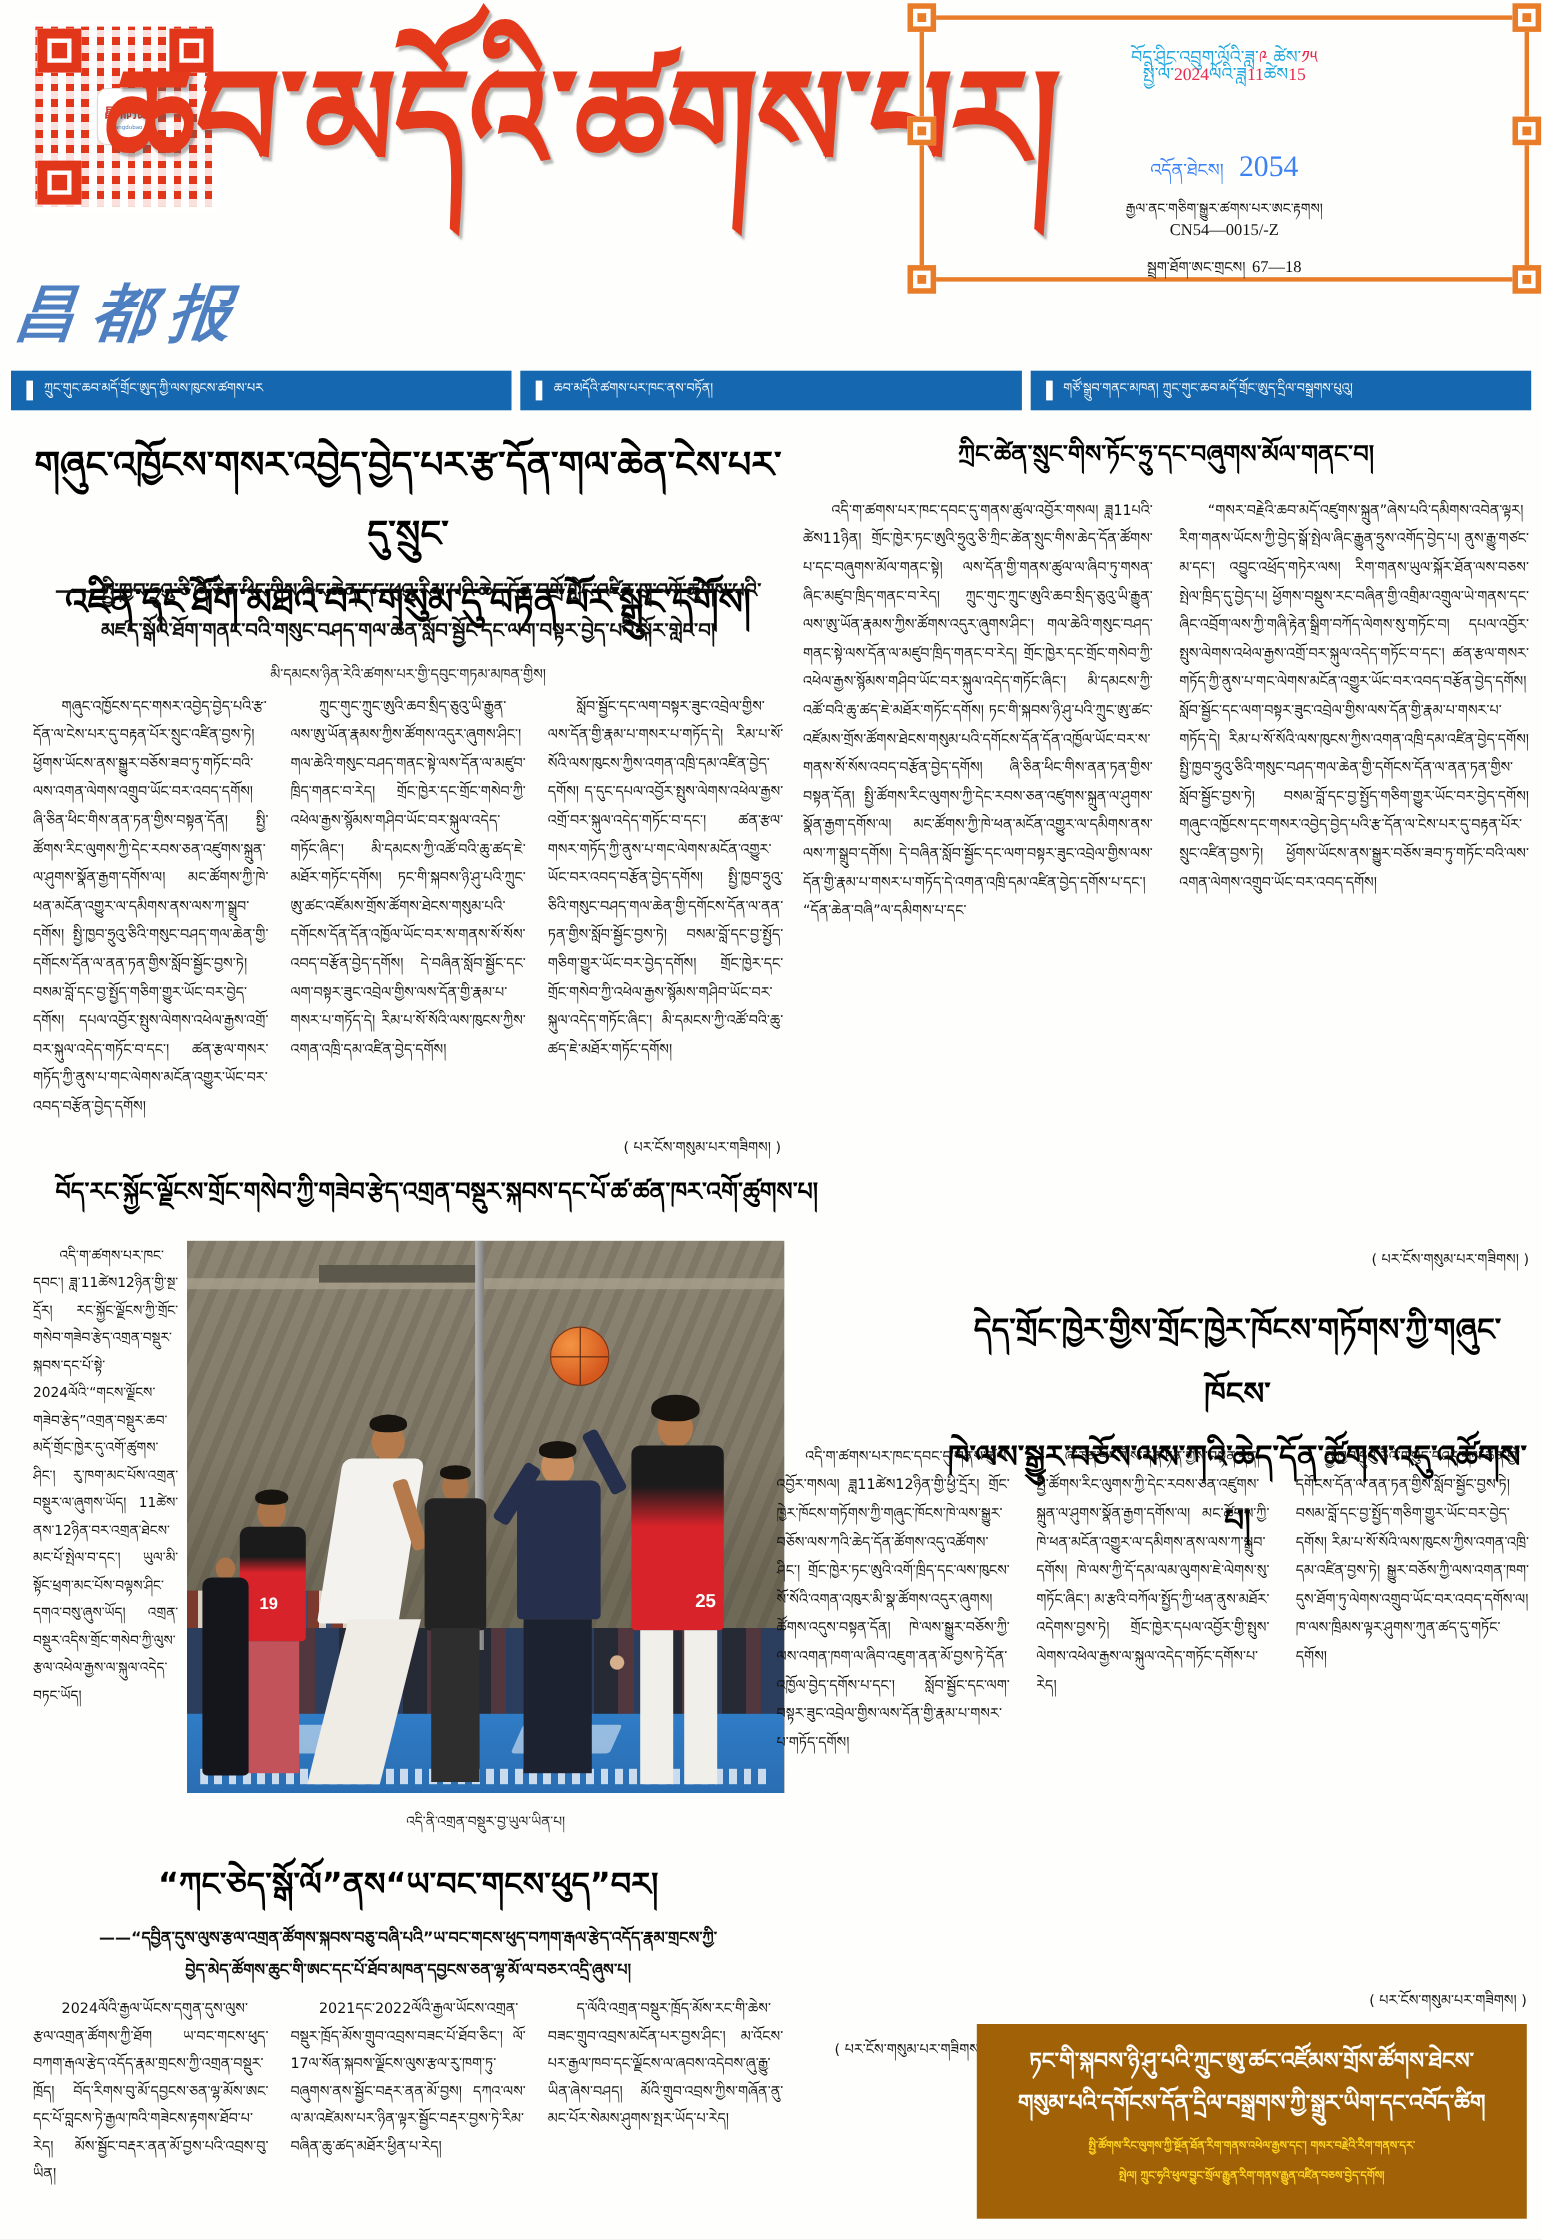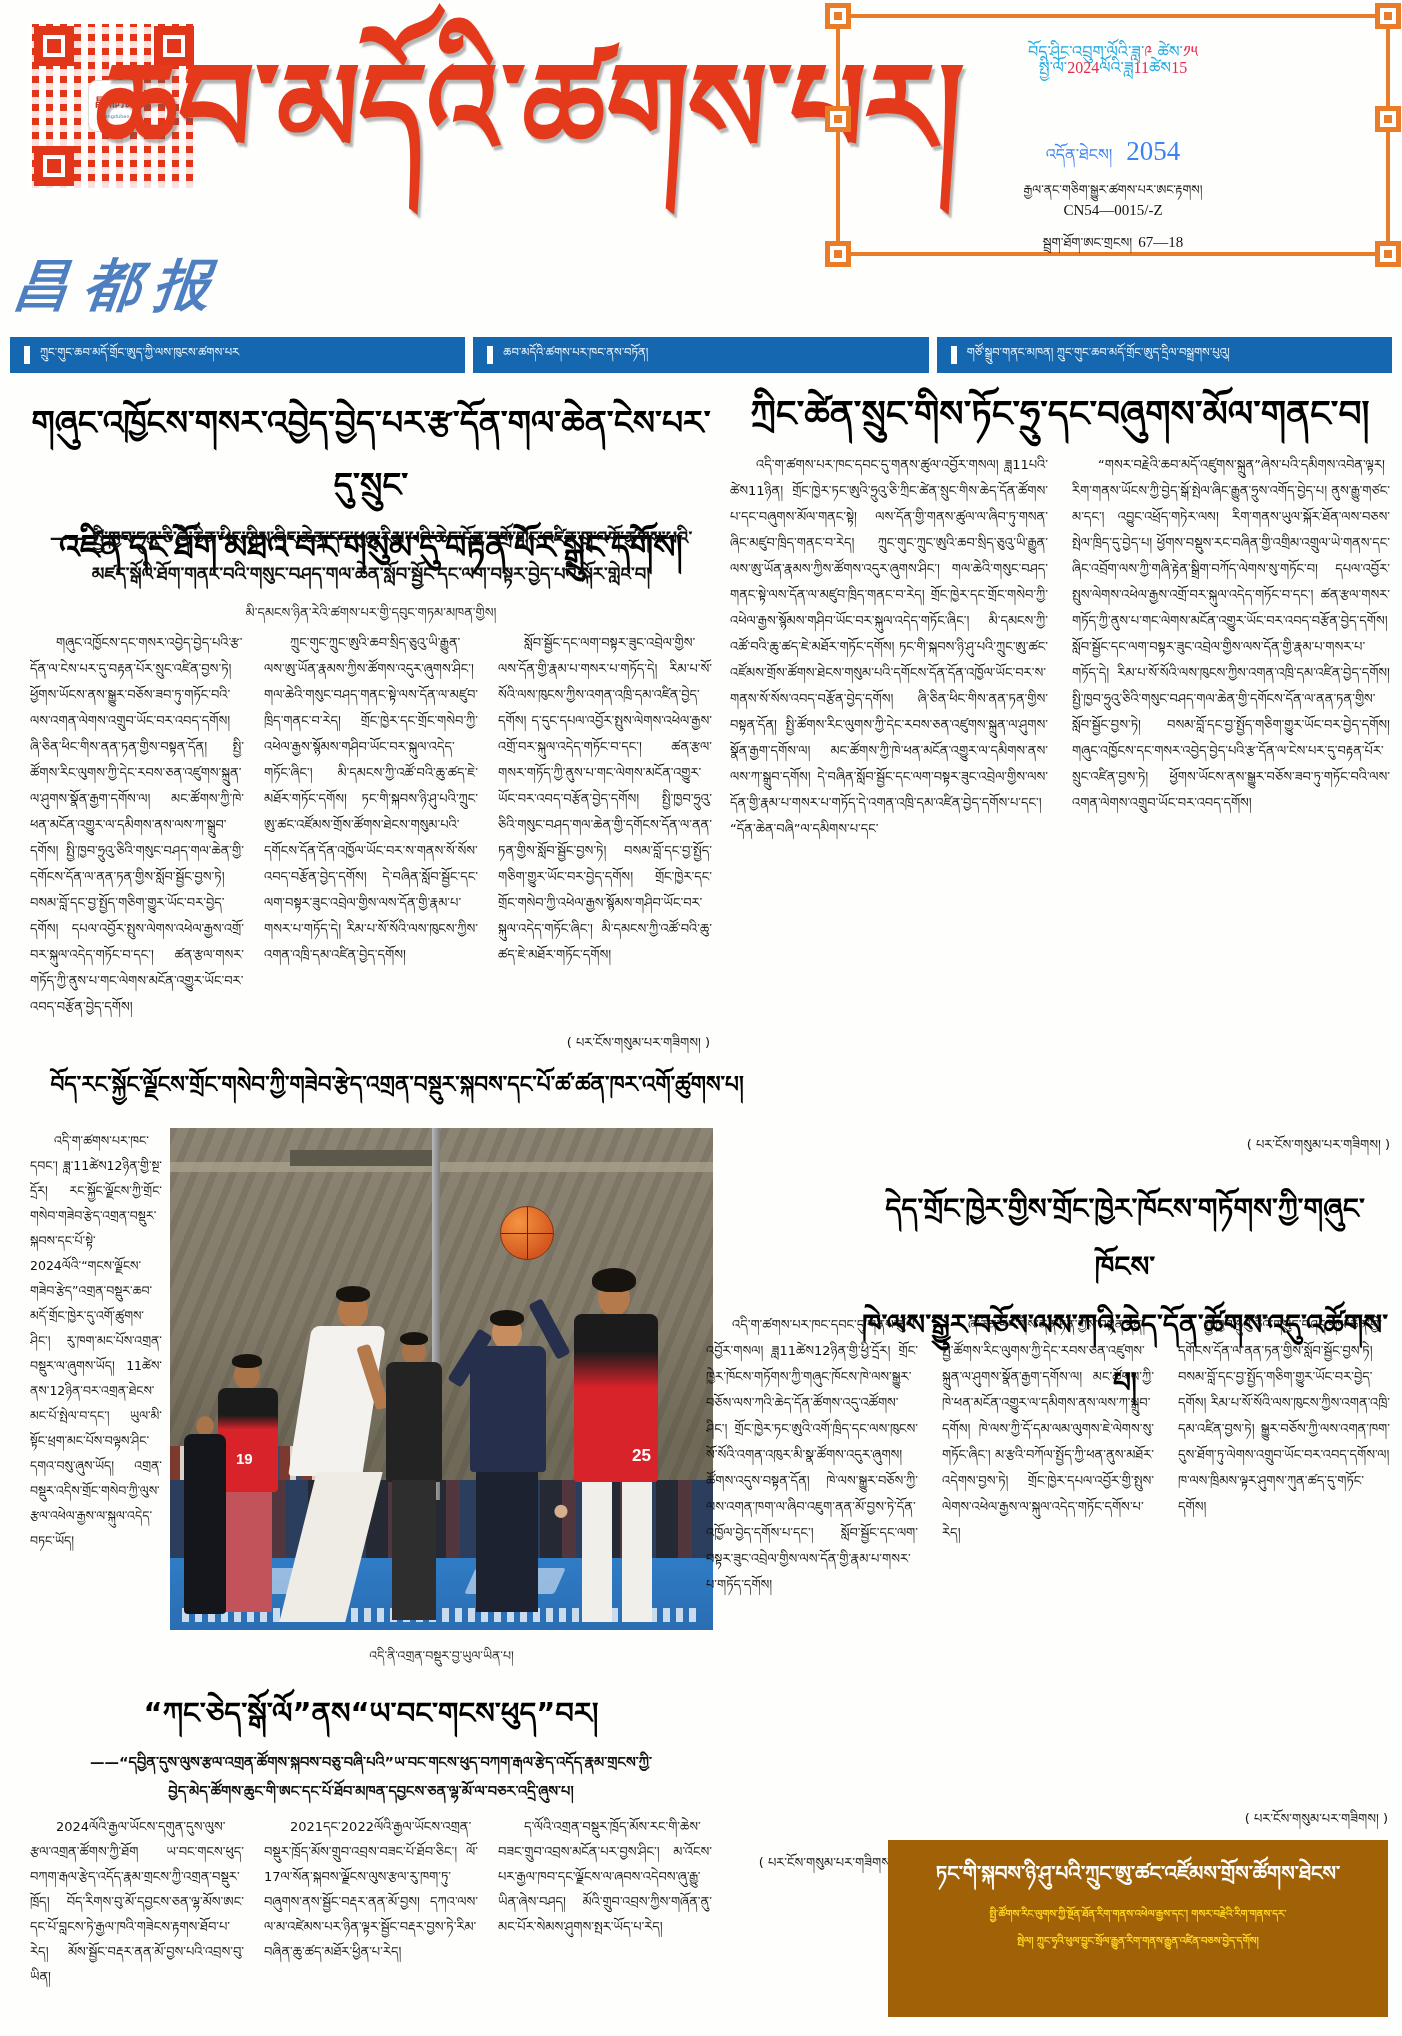--- a/index.html
+++ b/index.html
@@ -69,21 +69,21 @@
   .pref { position:absolute; font-size:13px; text-align:right; }
 
   .lead-h1 { left:30px; top:392px; width:682px; font-size:33px; line-height:62px; }
   .lead-sub { position:absolute; left:30px; top:520px; width:682px; text-align:center;
               font-size:18px; font-weight:600; line-height:36px; }
   .lead-by { position:absolute; left:30px; top:598px; width:682px; text-align:center;
              font-size:13px; color:#222; }
   .lead-cols { left:30px; top:630px; width:682px; height:425px; gap:20px; }
   .lead-cols .col { flex:1; }
 
-  .tr-h1 { left:730px; top:392px; width:660px; font-size:36px; line-height:44px; }
+  .tr-h1 { left:730px; top:392px; width:660px; font-size:22px; line-height:44px; }
   .tr-cols { left:730px; top:452px; width:660px; height:712px; gap:24px; }
   .tr-cols .col { flex:1; }
 
   .mid-h1 { left:30px; top:1062px; width:682px; font-size:23px; line-height:44px;
             white-space:nowrap; transform:scaleX(.94); transform-origin:center; }
   .side-col { position:absolute; left:30px; top:1128px; width:132px; height:505px;
               font-size:12.5px; line-height:25px; text-align:justify; overflow:hidden;
               text-indent:24px; }
 
   
@@ -335,17 +335,18 @@
   <div class="cols ref-cols">
     <div class="col">འདི་ག་ཚགས་པར་ཁང་དབང་དུ་གནས་ཚུལ་འབྱོར་གསལ། ཟླ11ཚེས12ཉིན་གྱི་ཕྱི་དྲོར། གྲོང་ཁྱེར་ཁོངས་གཏོགས་ཀྱི་གཞུང་ཁོངས་ཁེ་ལས་སྒྱུར་བཅོས་ལས་ཀའི་ཆེད་དོན་ཚོགས་འདུ་འཚོགས་ཤིང་། གྲོང་ཁྱེར་ཏང་ཨུའི་འགོ་ཁྲིད་དང་ལས་ཁུངས་སོ་སོའི་འགན་འཁུར་མི་སྣ་ཚོགས་འདུར་ཞུགས། ཚོགས་འདུས་བསྟན་དོན། ཁེ་ལས་སྒྱུར་བཅོས་ཀྱི་ལས་འགན་ཁག་ལ་ཞིབ་འཇུག་ནན་མོ་བྱས་ཏེ་དོན་འཁྱོལ་བྱེད་དགོས་པ་དང་། སློབ་སྦྱོང་དང་ལག་བསྟར་ཟུང་འབྲེལ་གྱིས་ལས་དོན་གྱི་རྣམ་པ་གསར་པ་གཏོད་དགོས།</div>
     <div class="col">ཞི་ཅིན་ཕིང་གིས་ནན་ཏན་གྱིས་བསྟན་དོན། སྤྱི་ཚོགས་རིང་ལུགས་ཀྱི་དེང་རབས་ཅན་འཛུགས་སྐྲུན་ལ་ཤུགས་སྣོན་རྒྱག་དགོས་ལ། མང་ཚོགས་ཀྱི་ཁེ་ཕན་མངོན་འགྱུར་ལ་དམིགས་ནས་ལས་ཀ་སྒྲུབ་དགོས། ཁེ་ལས་ཀྱི་དོ་དམ་ལམ་ལུགས་ཇེ་ལེགས་སུ་གཏོང་ཞིང་། མ་རྩའི་བཀོལ་སྤྱོད་ཀྱི་ཕན་ནུས་མཐོར་འདེགས་བྱས་ཏེ། གྲོང་ཁྱེར་དཔལ་འབྱོར་གྱི་སྤུས་ལེགས་འཕེལ་རྒྱས་ལ་སྐུལ་འདེད་གཏོང་དགོས་པ་རེད།</div>
     <div class="col">སྤྱི་ཁྱབ་ཧྲུའུ་ཅིའི་གསུང་བཤད་གལ་ཆེན་གྱི་དགོངས་དོན་ལ་ནན་ཏན་གྱིས་སློབ་སྦྱོང་བྱས་ཏེ། བསམ་བློ་དང་བྱ་སྤྱོད་གཅིག་གྱུར་ཡོང་བར་བྱེད་དགོས། རིམ་པ་སོ་སོའི་ལས་ཁུངས་ཀྱིས་འགན་འཁྲི་དམ་འཛིན་བྱས་ཏེ། སྒྱུར་བཅོས་ཀྱི་ལས་འགན་ཁག་དུས་ཐོག་ཏུ་ལེགས་འགྲུབ་ཡོང་བར་འབད་དགོས་ལ། ཁ་ལས་ཁྲིམས་ལྟར་ཤུགས་ཀུན་ཚད་དུ་གཏོང་དགོས།</div>
   </div>
   <div class="pref" style="left:706px; top:1848px; width:196px;">( པར་ངོས་གསུམ་པར་གཟིགས། )</div>
   <div class="pref" style="left:1156px; top:1804px; width:232px;">( པར་ངོས་གསུམ་པར་གཟིགས། )</div>
 
   <div class="notice">
     <div class="w w1">ཏང་གི་སྐབས་ཉི་ཤུ་པའི་ཀྲུང་ཨུ་ཚང་འཛོམས་གྲོས་ཚོགས་ཐེངས་</div>
+    <div class="w">གསུམ་པའི་དགོངས་དོན་དྲིལ་བསྒྲགས་ཀྱི་སྒྲུར་ཡིག་དང་འབོད་ཚིག</div>
     <div class="y y1">སྤྱི་ཚོགས་རིང་ལུགས་ཀྱི་སྔོན་ཐོན་རིག་གནས་འཕེལ་རྒྱས་དང་། གསར་བརྗེའི་རིག་གནས་དར་</div>
     <div class="y">སྤེལ། ཀྲུང་ཧྭའི་ཕུལ་བྱུང་སྲོལ་རྒྱུན་རིག་གནས་རྒྱུན་འཛིན་བཅས་བྱེད་དགོས།</div>
   </div>
 
 </div>
 
 </body></html>

